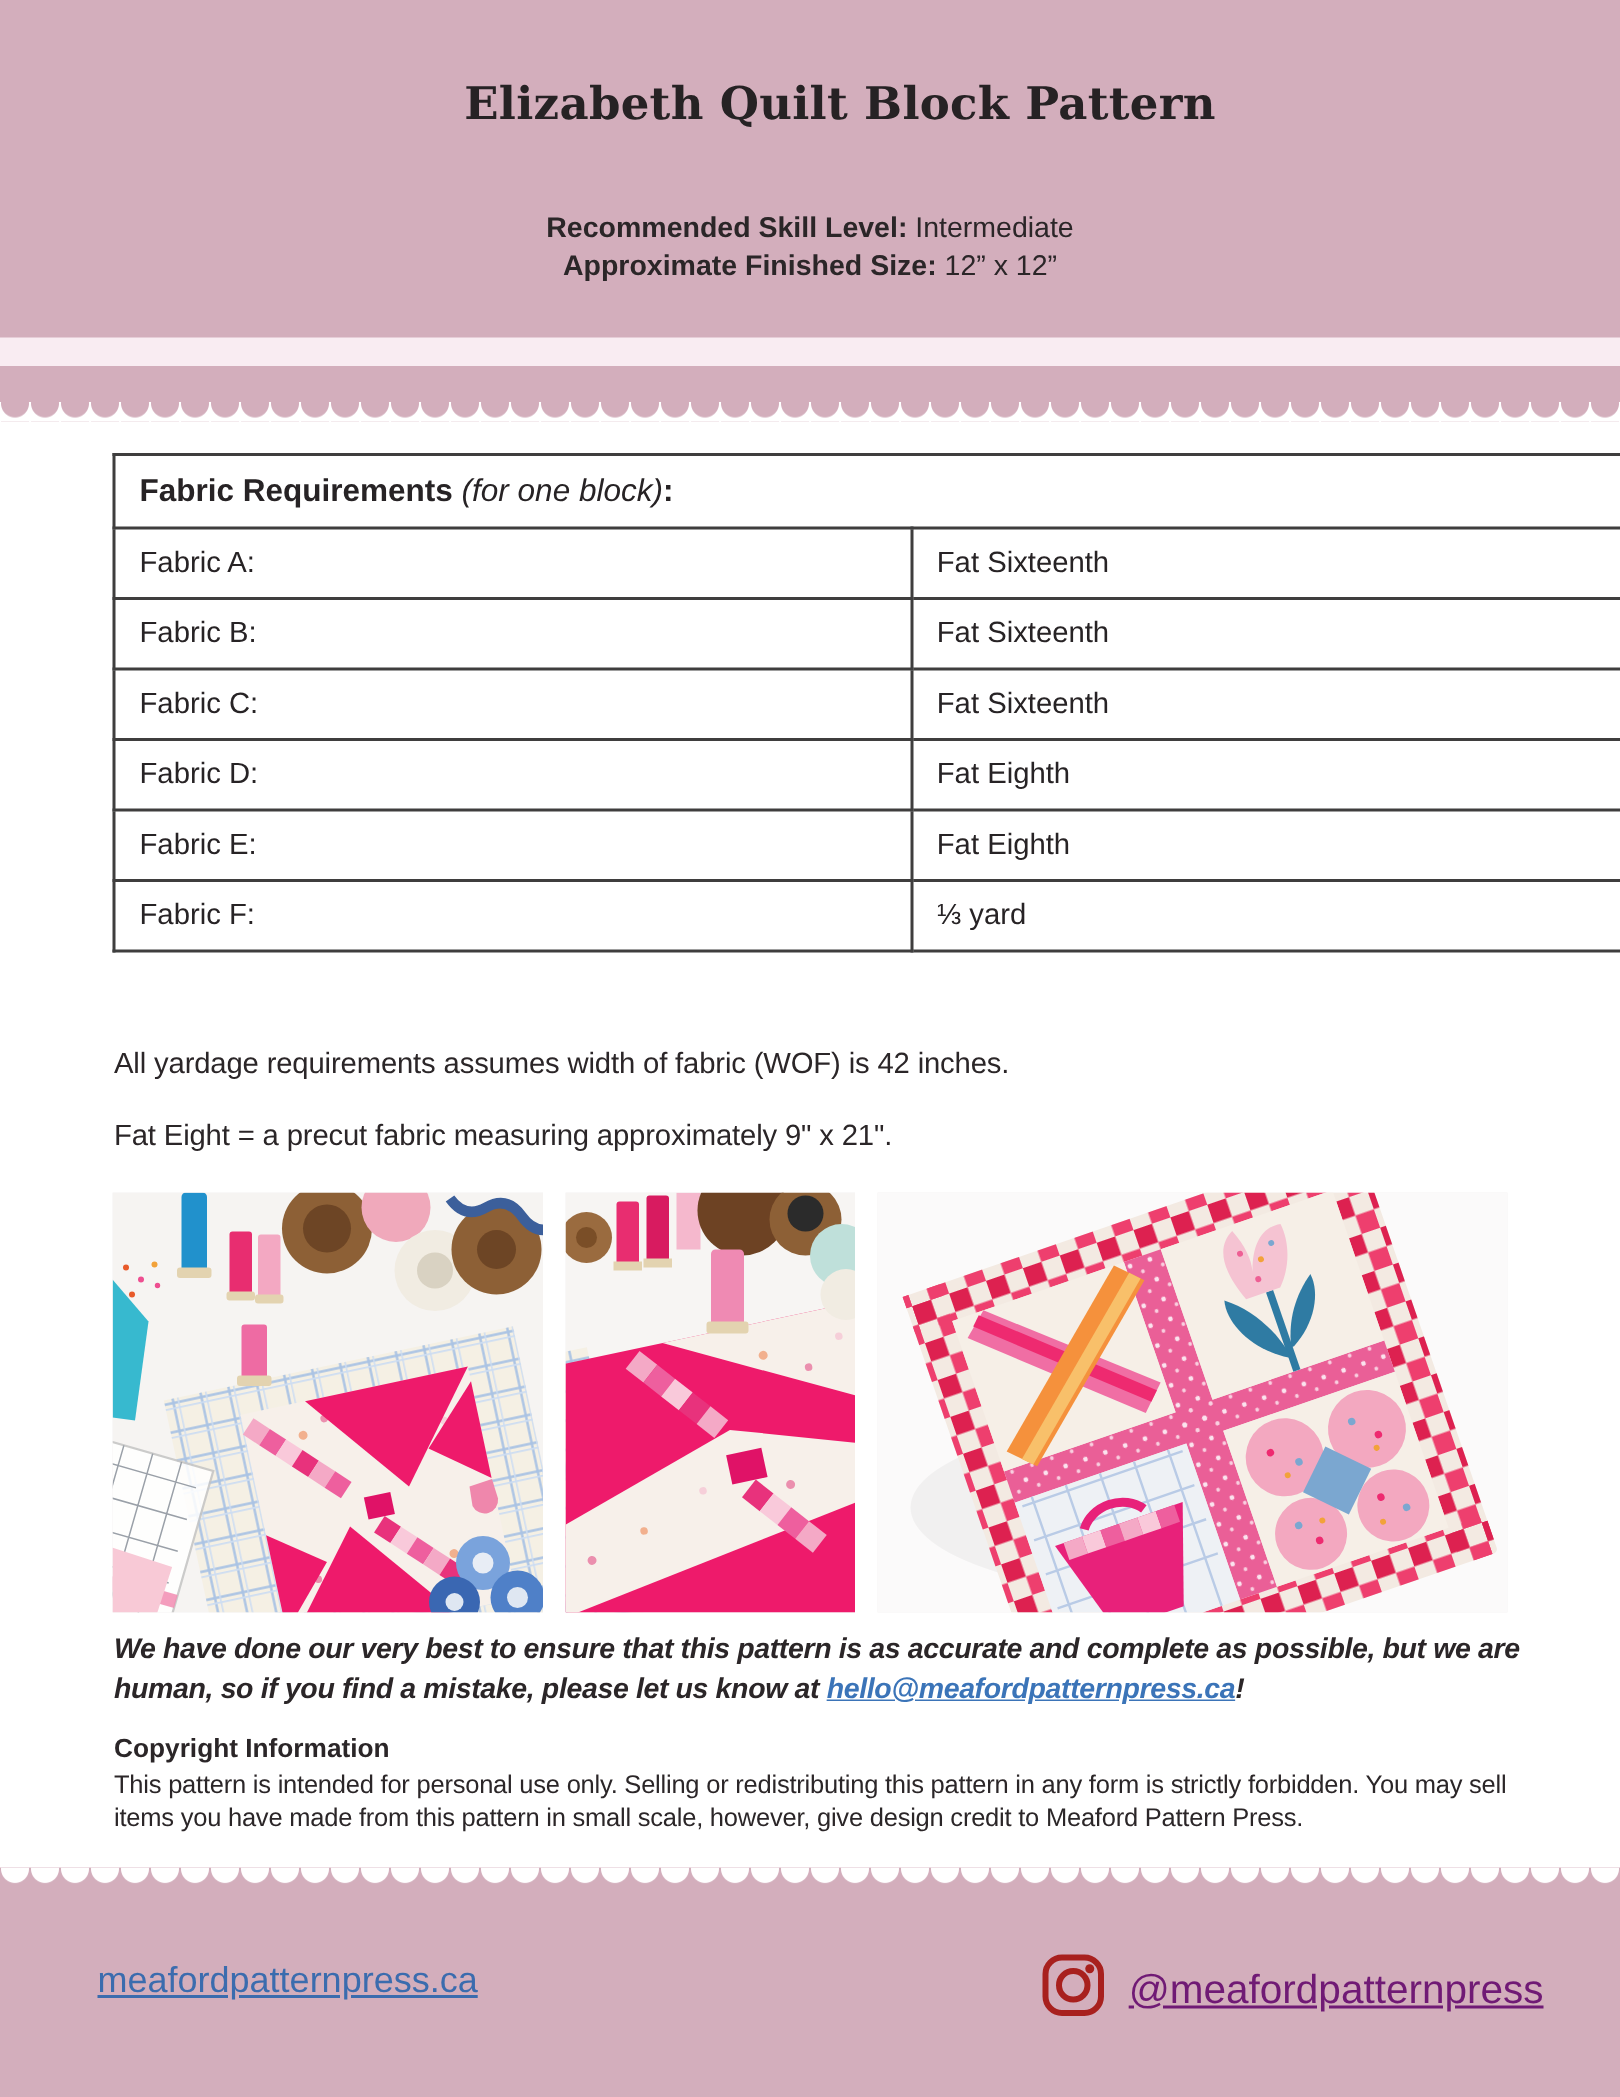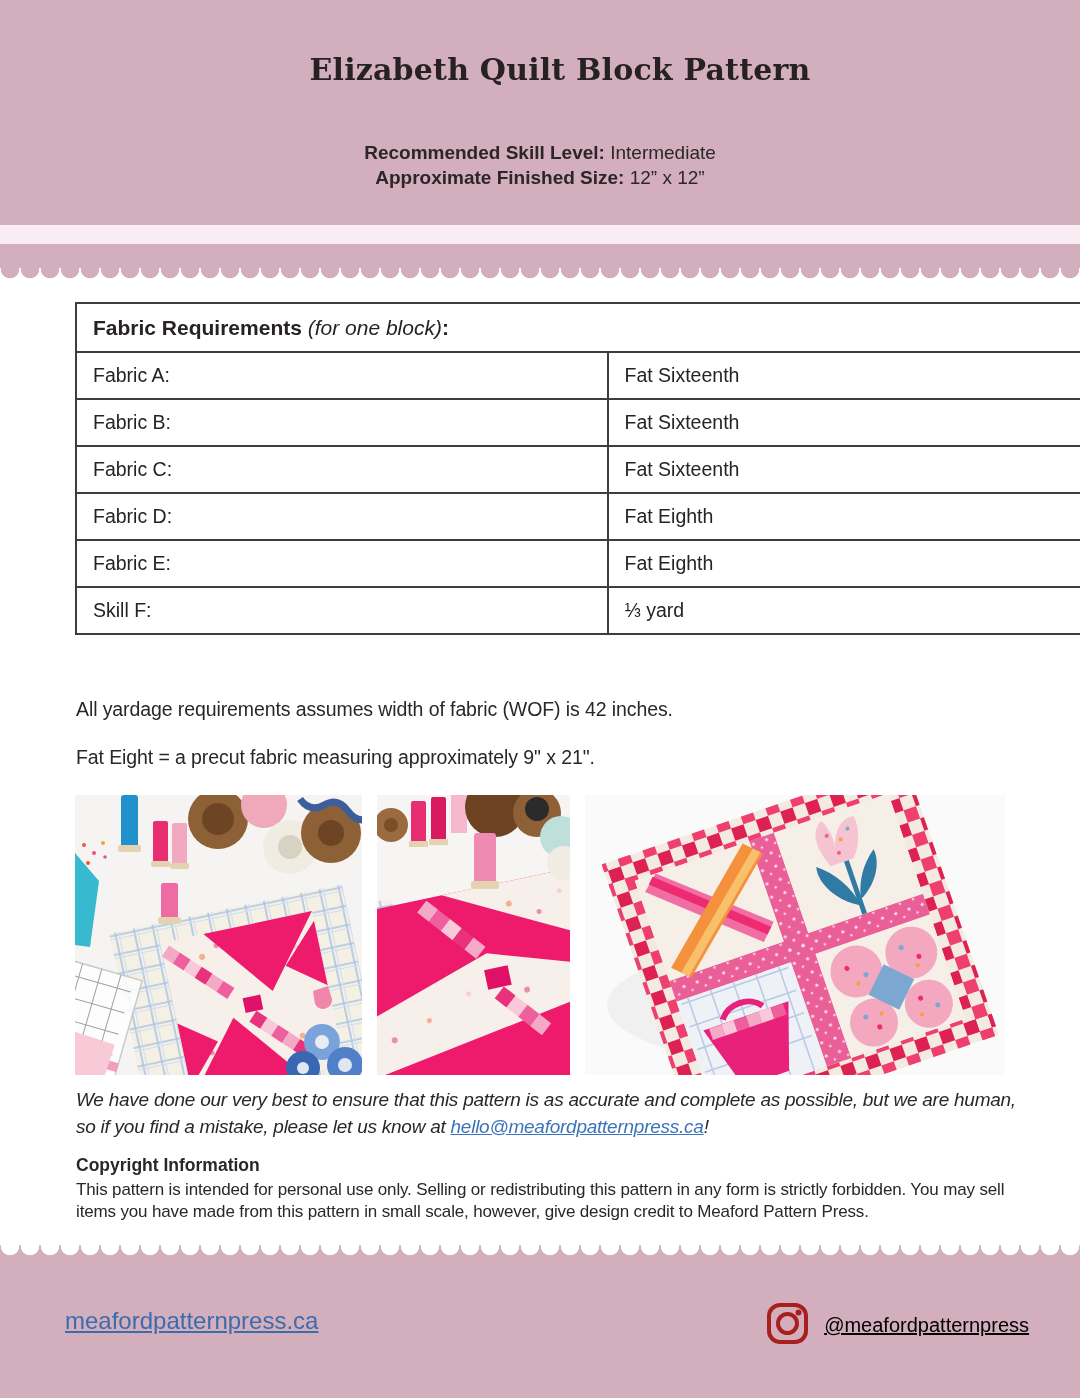--- a/index.html
+++ b/index.html
@@ -39,38 +39,38 @@
   .note{position:absolute;left:76px;width:940px;font-size:19.5px;line-height:24px;margin:0;letter-spacing:-.1px;}
   .note1{top:649px;} .note2{top:697px;} .note3{top:745px;}
 
   
   .photos{position:absolute;top:795px;left:75px;width:930px;height:280px;display:flex;gap:15px;}
   .photo{height:280px;overflow:hidden;background:#f6f4f2;}
   .photo svg{display:block;}
 
   
   .disclaimer{position:absolute;top:1086px;left:76px;width:946px;font-style:italic;
-    font-size:19px;line-height:27px;letter-spacing:-.25px;margin:0;}
+    font-size:19px;line-height:27px;letter-spacing:-.25px;margin:0;font-weight:bold;}
   .email-link{color:#3b74b8;text-decoration:underline;}
 
   
   .copy-head{position:absolute;top:1155px;left:76px;font-size:17.5px;font-weight:bold;margin:0;}
   .copy-body{position:absolute;top:1179px;left:76px;width:952px;font-size:17px;line-height:22px;
     letter-spacing:-.15px;margin:0;}
 
   
   .footer{position:absolute;top:1245px;left:0;width:1079px;height:153px;background:#d3aebc;padding-left:16px;}
   .footer-scallop{
     position:absolute;top:0;left:0;width:1080px;height:13px;
     background-image:radial-gradient(circle at 10px 1px,#ffffff 9px,rgba(255,255,255,0) 9.6px);
     background-size:20px 13px;background-repeat:repeat-x;
   }
   .site-link{position:absolute;left:65px;top:62px;font-size:24px;color:#3b6cae;text-decoration:underline;}
   .insta{position:absolute;right:66px;top:56px;display:flex;align-items:center;gap:14px;}
-  .insta-handle{font-size:20px;color:#000000;}
+  .insta-handle{font-size:27px;color:#701a75;}
 </style>
 </head>
 <body>
 
 <div class="page">
 
   <header class="hdr">
     <h1 class="title">Elizabeth Quilt Block Pattern</h1>
     <div class="hdr-sub">
       <div><span class="b">Recommended Skill Level: </span><span>Intermediate</span></div>
@@ -99,21 +99,21 @@
     </tr>
     <tr class="trow">
       <td class="c1">Fabric D:</td>
       <td>Fat Eighth</td>
     </tr>
     <tr class="trow">
       <td class="c1">Fabric E:</td>
       <td>Fat Eighth</td>
     </tr>
     <tr class="trow">
-      <td class="c1">Skill F:</td>
+      <td class="c1">Fabric F:</td>
       <td>⅓ yard</td>
     </tr>
   </tbody>
     </table>
 
   <p class="note note2">All yardage requirements assumes width of fabric (WOF) is 42 inches.</p>
   <p class="note note3">Fat Eight = a precut fabric measuring approximately 9" x 21".</p>
 
   <div class="photos">
 

